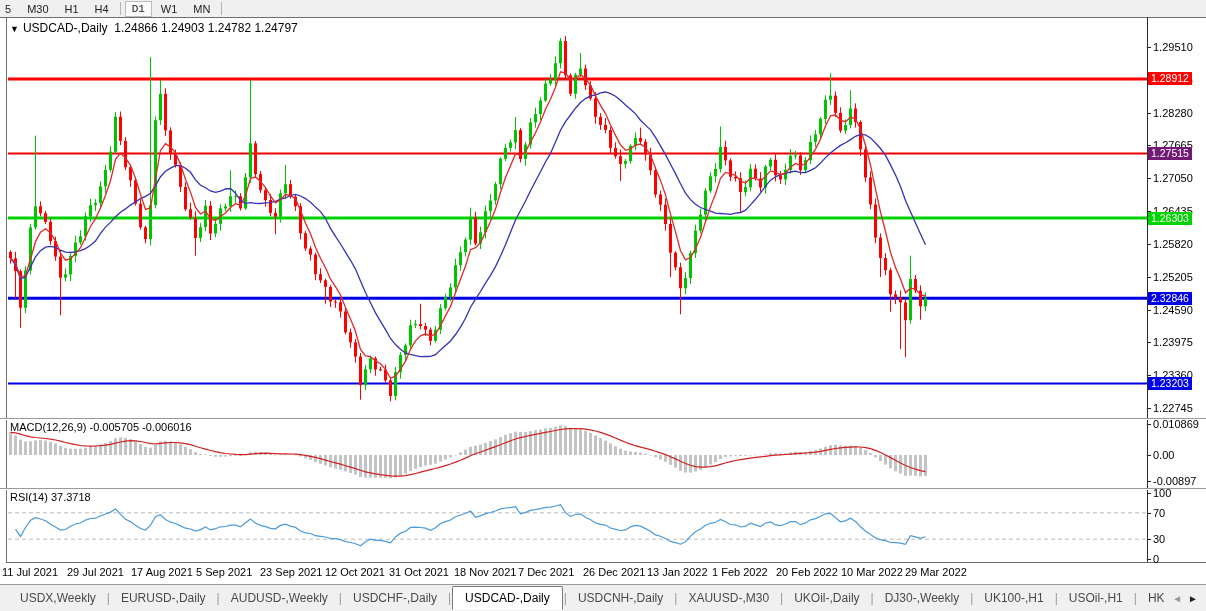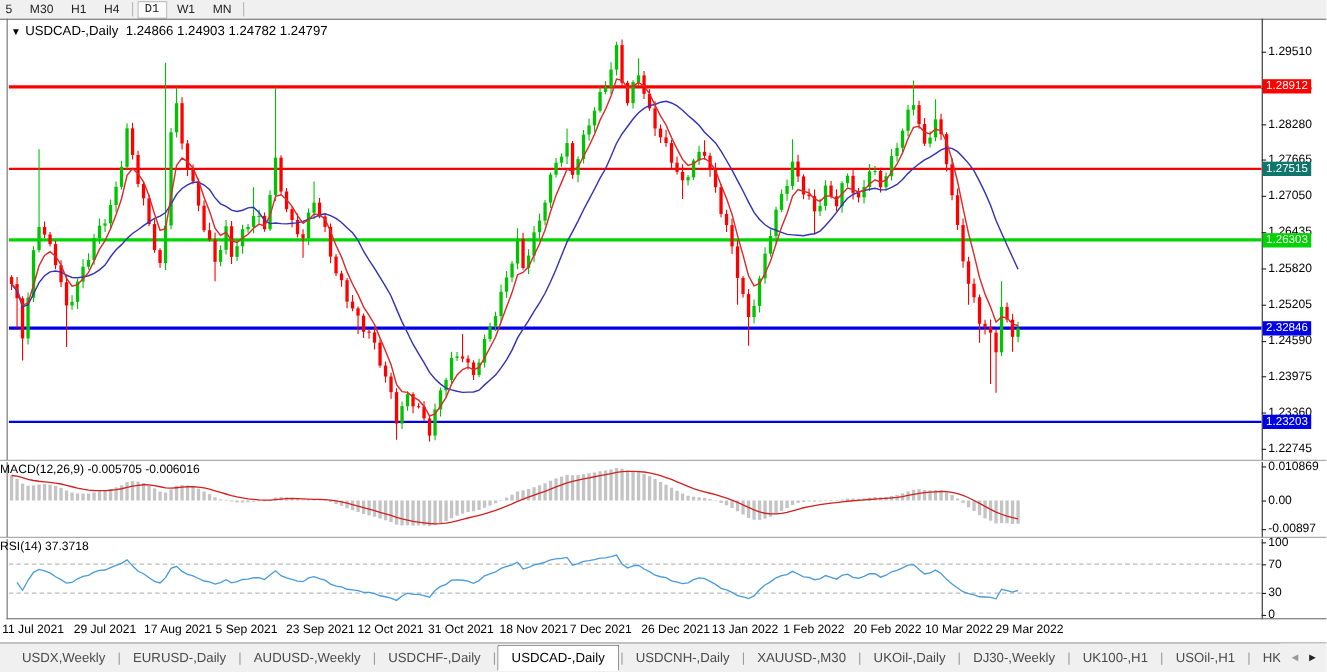--- a/index.html
+++ b/index.html
@@ -14,21 +14,21 @@
   .tfbtn.active{background:#fbfbfb;border:1px solid #bdbdbd;font-family:Liberation Mono, monospace;}
   .tbsep{width:1px;height:13px;background:#b5b5b5;margin:0 3px;}
 
   
   .hframe,.vframe{position:absolute;background:#6e6e6e;}
   .paneSepA{position:absolute;left:0;width:1206px;height:1px;background:#9a9a9a;}
   .paneSepB{position:absolute;left:0;width:1206px;height:1px;background:#ffffff;}
 
   .chart-title{position:absolute;left:10px;top:21px;font-size:12px;color:#000;z-index:6;}
   .chart-title .dd{font-size:9px;margin-right:4px;color:#000;}
-  .ind-label{position:absolute;left:0;font-size:11px;color:#000;z-index:6;}
+  .ind-label{position:absolute;left:10px;font-size:11px;color:#000;z-index:6;}
 
   svg.pane{position:absolute;left:8px;background:transparent;z-index:2;}
 
   
   .ptick{position:absolute;left:1153px;font-size:11px;color:#000;height:12px;line-height:12px;z-index:3;}
   .tmark{position:absolute;left:1147px;width:4px;height:1px;background:#222;z-index:3;}
   .tag{position:absolute;left:1148px;height:13px;line-height:13px;color:#fff;font-size:10.5px;
     padding:0 3px;z-index:7;white-space:nowrap;}
 
   
@@ -670,21 +670,21 @@
       <div class="ptick" style="top: 271px;">1.25205</div>
       <div class="tmark" style="top: 310px;"></div>
       <div class="ptick" style="top: 304px;">1.24590</div>
       <div class="tmark" style="top: 342px;"></div>
       <div class="ptick" style="top: 336px;">1.23975</div>
       <div class="tmark" style="top: 375px;"></div>
       <div class="ptick" style="top: 369px;">1.23360</div>
       <div class="tmark" style="top: 408px;"></div>
       <div class="ptick" style="top: 402px;">1.22745</div>
       <div class="tag" style="top: 72px; background: rgb(255, 0, 0);">1.28912</div>
-      <div class="tag" style="top: 147px; background: #0f766e;">1.27515</div>
+      <div class="tag" style="top: 147px; background: #701a75;">1.27515</div>
       <div class="tag" style="top: 212px; background: rgb(0, 212, 0);">1.26303</div>
       <div class="tag" style="top: 292px; background: rgb(0, 0, 232);">2.32846</div>
       <div class="tag" style="top: 377px; background: rgb(0, 0, 232);">1.23203</div>
       <div class="tmark" style="top: 424px;"></div>
       <div class="ptick" style="top: 418px;">0.010869</div>
       <div class="tmark" style="top: 455px;"></div>
       <div class="ptick" style="top: 449px;">0.00</div>
       <div class="tmark" style="top: 481px;"></div>
       <div class="ptick" style="top: 475px;">-0.00897</div>
       <div class="tmark" style="top: 493px;"></div>

